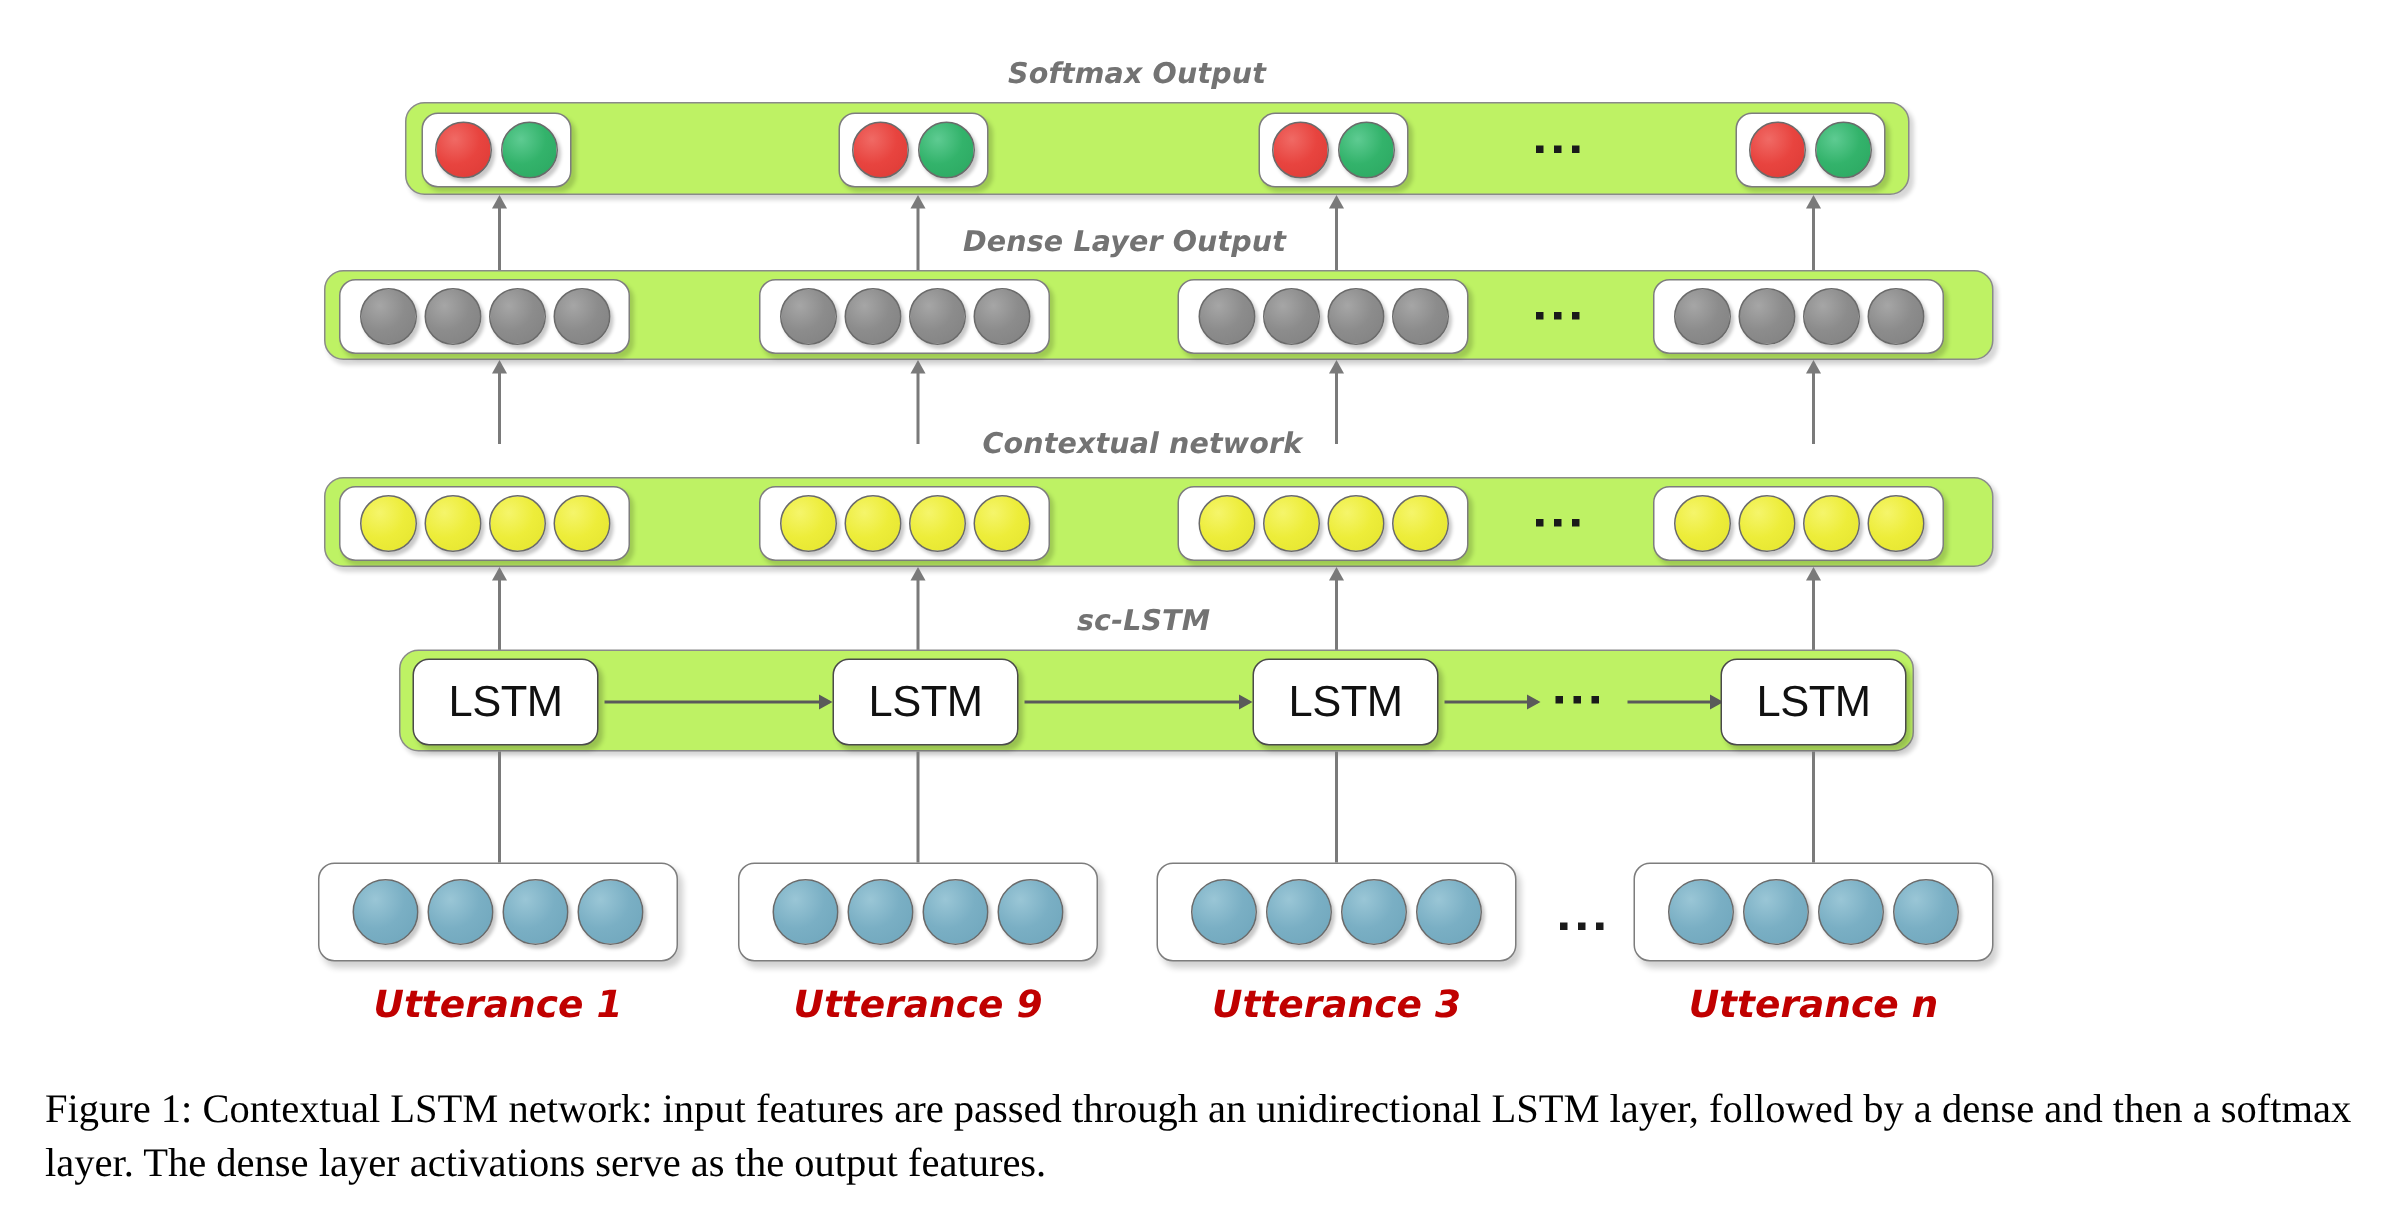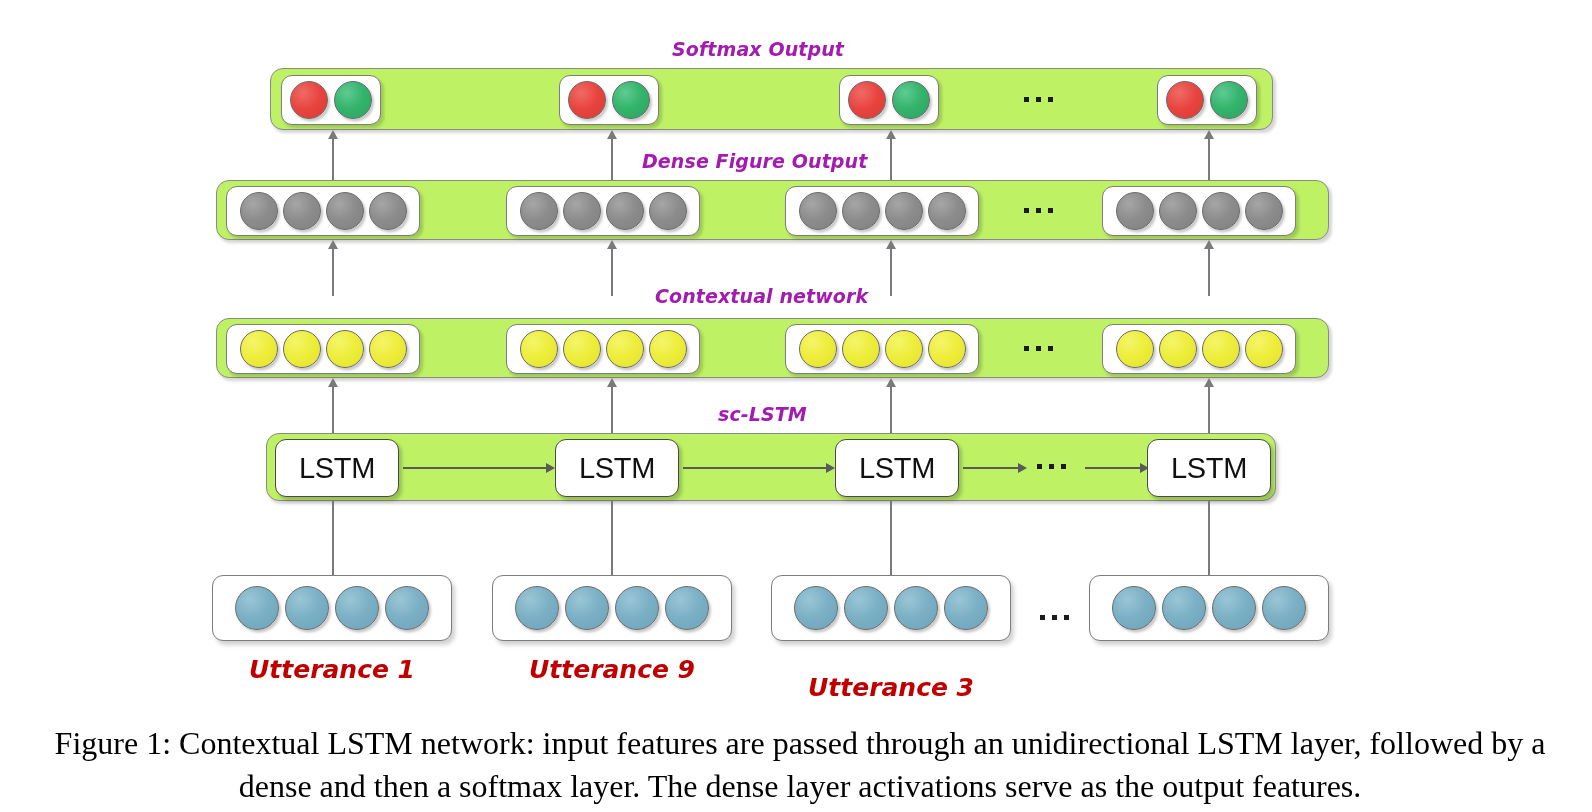--- a/index.html
+++ b/index.html
@@ -20,21 +20,21 @@
     width: 1592px; height: 812px;
   }
 
   
   .layer-label {
     position: absolute;
     font-family: "DejaVu Sans", sans-serif;
     font-weight: bold;
     font-style: italic;
     font-size: 19px;
-    color: #a21caf;
+    color: #737373;
     white-space: nowrap;
     letter-spacing: .1px;
   }
 
   
   .rail {
     position: absolute;
     border: 1.4px solid #8a8a8a;
     border-radius: 13px;
     background: #bef264;
@@ -148,24 +148,24 @@
     text-align: center;
   }
 
   
   #caption {
     position: absolute;
     left: 30px;
     top: 722px;
     width: 1540px;
     font-family: "Liberation Serif", serif;
-    font-size: 32px;
+    font-size: 27px;
     line-height: 1.33;
     color: #000000;
-    text-align: center;
+    text-align: left;
   }
 </style>
 </head>
 <body>
 
 <div id="figure">
 
   <div class="layer-label" style="left:672px; top:38px;">Softmax Output</div>
 
   <div class="rail" style="left:270px; top:68px; width:1003px; height:62px;">
@@ -195,21 +195,21 @@
       <span class="node md red"></span>
       <span class="node md green"></span>
     </div>
   </div>
 
   <div class="varrow" style="left:332px; top:138px; height:48px;"></div>
   <div class="varrow" style="left:611px; top:138px; height:48px;"></div>
   <div class="varrow" style="left:890px; top:138px; height:48px;"></div>
   <div class="varrow" style="left:1208px; top:138px; height:48px;"></div>
 
-  <div class="layer-label" style="left:642px; top:150px;">Dense Figure Output</div>
+  <div class="layer-label" style="left:642px; top:150px;">Dense Layer Output</div>
 
   <div class="rail" style="left:216px; top:180px; width:1113px; height:60px;">
 
     <div class="group" style="left:9px; top:5px; width:194px; height:50px; gap:5px;">
       <span class="node md gray"></span>
       <span class="node md gray"></span>
       <span class="node md gray"></span>
       <span class="node md gray"></span>
     </div>
 
@@ -351,17 +351,18 @@
 
   <div class="group standalone" style="left:1089px; top:575px; width:240px; height:66px; gap:6px;">
     <span class="node lg blue"></span>
     <span class="node lg blue"></span>
     <span class="node lg blue"></span>
     <span class="node lg blue"></span>
   </div>
 
   <div class="utt-label" style="left:212px; top:655px; width:240px;">Utterance 1</div>
   <div class="utt-label" style="left:492px; top:655px; width:240px;">Utterance 9</div>
-  <div class="utt-label" style="left:771px; top:673px; width:240px;">Utterance 3</div>
+  <div class="utt-label" style="left:771px; top:655px; width:240px;">Utterance 3</div>
+  <div class="utt-label" style="left:1089px; top:655px; width:240px;">Utterance n</div>
 
   <div id="caption">Figure 1: Contextual LSTM network: input features are passed through an unidirectional LSTM layer, followed by a dense and then a softmax layer. The dense layer activations serve as the output features.</div>
 
 </div>
 
 </body></html>

